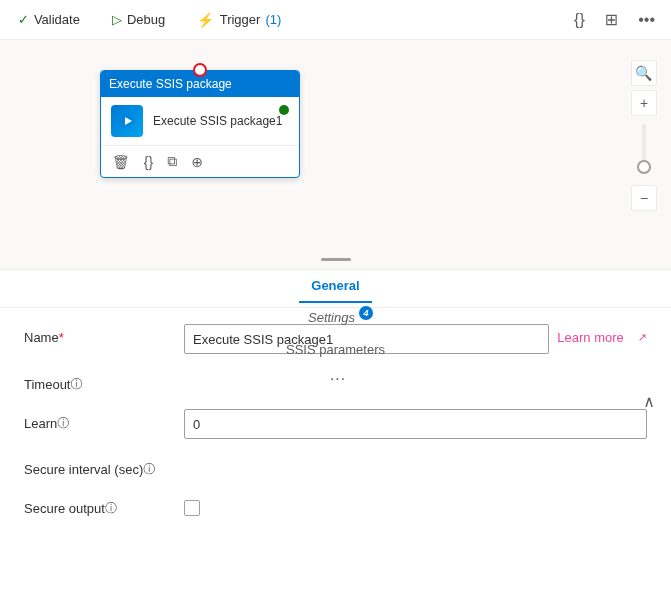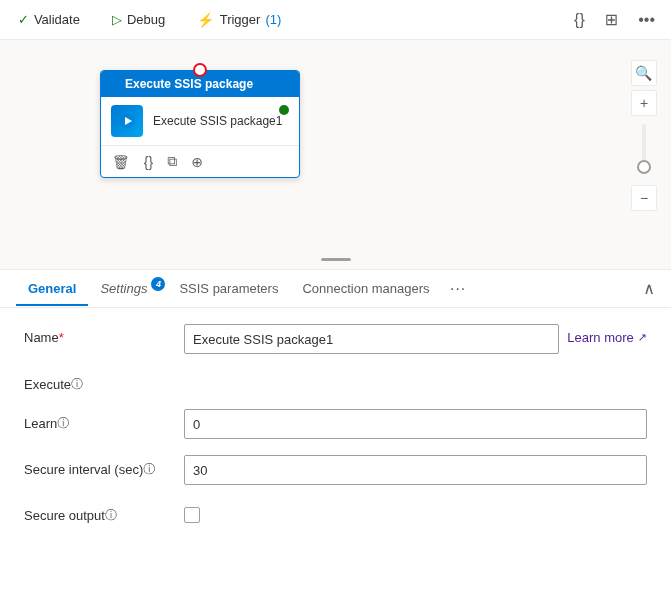--- a/index.html
+++ b/index.html
@@ -66,23 +66,23 @@
       left: 100px;
       width: 200px;
       border: 1px solid #0078d4;
       border-radius: 4px;
       background: #fff;
       box-shadow: 0 2px 6px rgba(0,0,0,0.15);
     }
     .node-header {
       background: #0078d4;
       color: #fff;
-      padding: 6px 24px;
+      padding: 6px 8px;
       font-size: 12px;
-      font-weight: 700;
+      font-weight: 400;
       border-radius: 3px 3px 0 0;
     }
     .node-body {
       display: flex;
       align-items: center;
       padding: 8px 10px;
       gap: 10px;
       position: relative;
     }
     .node-icon {
@@ -205,20 +205,21 @@
     }
 
     
     .tabs-row {
       display: flex;
       align-items: center;
       border-bottom: 1px solid #edebe9;
       padding: 0 16px;
       position: relative;
       height: 38px;
+      flex-direction: column;
     }
     .tab {
       padding: 8px 12px;
       cursor: pointer;
       font-size: 13px;
       color: #605e5c;
       border-bottom: 2px solid transparent;
       margin-bottom: -1px;
       white-space: nowrap;
       position: relative;
@@ -307,27 +308,27 @@
       border: 1px solid #a19f9d;
       border-radius: 2px;
       padding: 4px 8px;
       font-size: 13px;
       font-family: inherit;
       color: #323130;
       resize: vertical;
       outline: none;
     }
     .learn-more-link {
-      color: #4c1d95;
+      color: #ec4899;
       text-decoration: none;
       font-size: 13px;
       white-space: nowrap;
       display: flex;
       align-items: center;
-      gap: 4px;
+      gap: 14px;
       padding-top: 6px;
       cursor: pointer;
     }
     .form-checkbox {
       width: 16px;
       height: 16px;
       border: 1px solid #a19f9d;
       border-radius: 2px;
       background: #fff;
       margin-top: 6px;
@@ -412,23 +413,20 @@
     <div class="tab active">
       <span>General</span>
     </div>
     <div class="tab" style="padding-right:20px;font-style:italic;">
       <span>Settings</span>
       <span class="tab-badge">4</span>
     </div>
     <div class="tab">
       <span>SSIS parameters</span>
     </div>
-    <div class="tab">
-      <span>Connection managers</span>
-    </div>
     <span class="tabs-overflow">···</span>
     <span class="tabs-collapse" style="font-size:16px;">∧</span>
   </div>
 
   <div class="form-content">
 
     <div class="form-row">
       <div class="form-label">
         <span>Name</span>
         <span class="required-star">*</span>
@@ -438,43 +436,40 @@
         <a class="learn-more-link">
           <span>Learn more</span>
           <span style="font-size:11px;">↗</span>
         </a>
       </div>
     </div>
 
 
     <div class="form-row">
       <div class="form-label">
-        <span>Execute</span>
+        <span>Timeout</span>
         <span class="info-icon">ⓘ</span>
       </div>
     </div>
 
     <div class="form-row">
       <div class="form-label">
         <span>Learn</span>
         <span class="info-icon">ⓘ</span>
       </div>
       <div class="form-field">
         <input type="text" class="form-input" value="0" style="">
       </div>
     </div>
 
     <div class="form-row">
       <div class="form-label">
         <span>Secure interval (sec)</span>
         <span class="info-icon">ⓘ</span>
       </div>
-      <div class="form-field">
-        <input type="text" class="form-input" value="30" style="">
-      </div>
     </div>
 
     <div class="form-row">
       <div class="form-label">
         <span>Secure output</span>
         <span class="info-icon">ⓘ</span>
       </div>
       <div class="form-field">
         <div class="form-checkbox"></div>
       </div>

